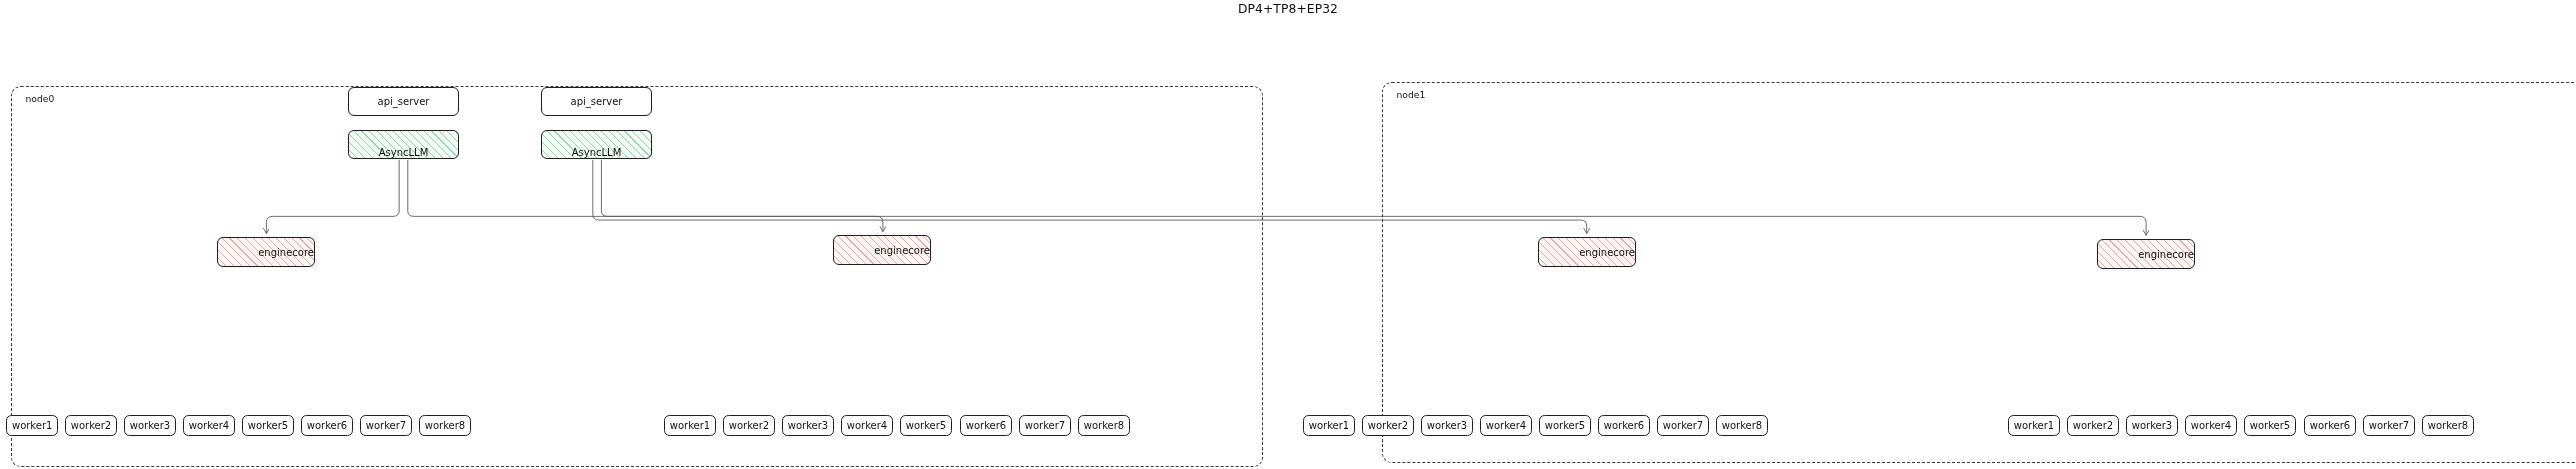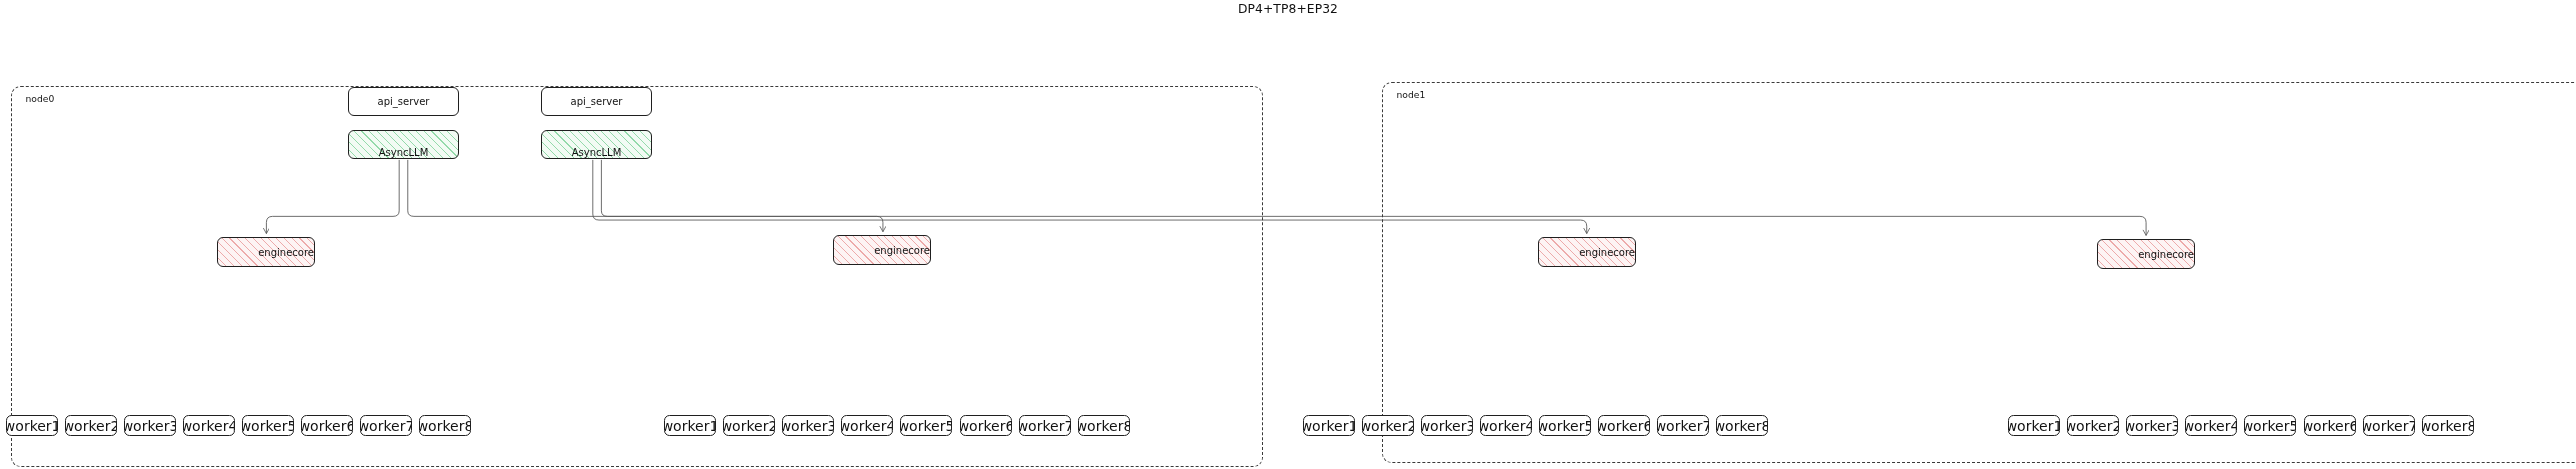--- a/index.html
+++ b/index.html
@@ -80,21 +80,21 @@
     background-color: #fdf4f4;
     background-image: repeating-linear-gradient(
         45deg,
         rgba(224, 110, 110, 0.55) 0px,
         rgba(224, 110, 110, 0.55) 0.8px,
         rgba(255,255,255,0) 0.8px,
         rgba(255,255,255,0) 5.5px);
     justify-content: flex-end;
   }
   .box-worker {
-    font-size: 14px;
+    font-size: 10px;
     border-width: 1.2px;
     border-radius: 5.5px;
   }
   
   #edge-layer {
     position: absolute;
     left: 0;
     top: 0;
     width: 2576px;
     height: 469px;

